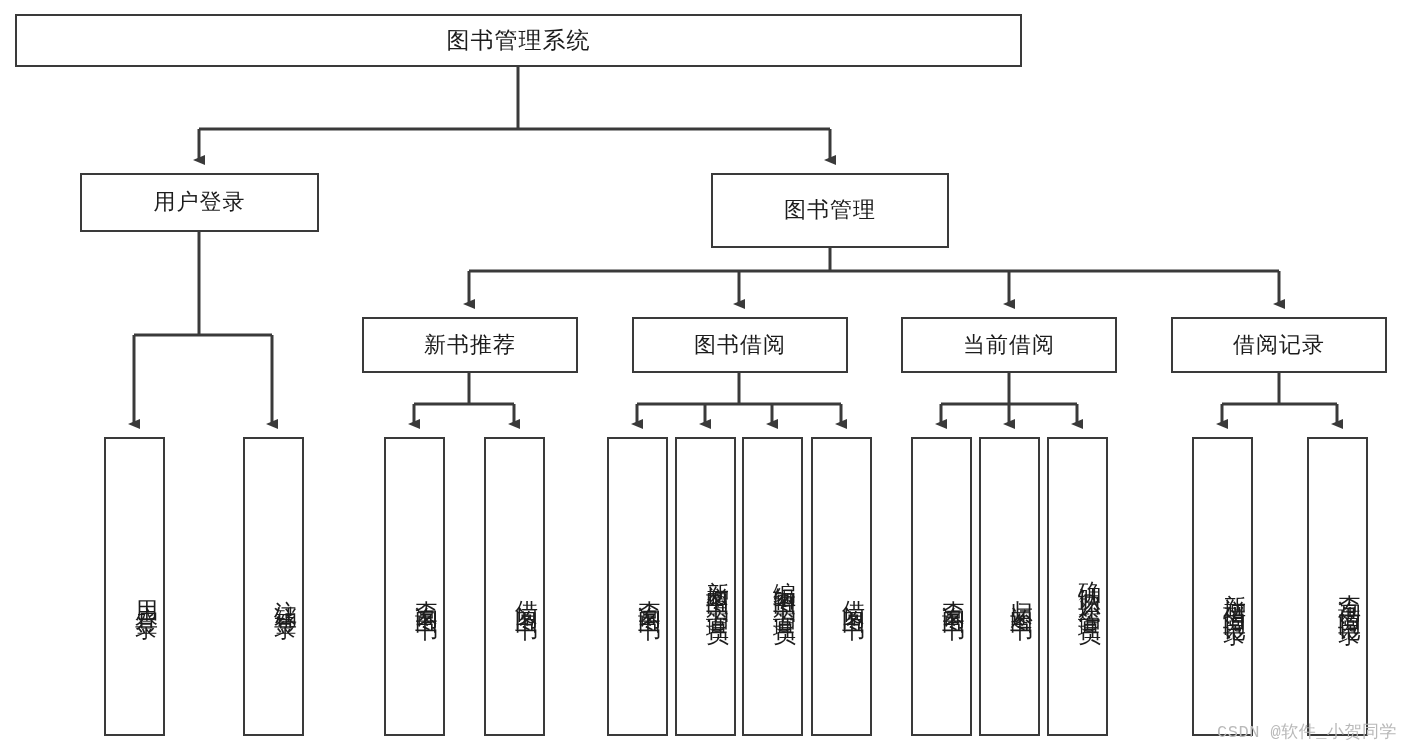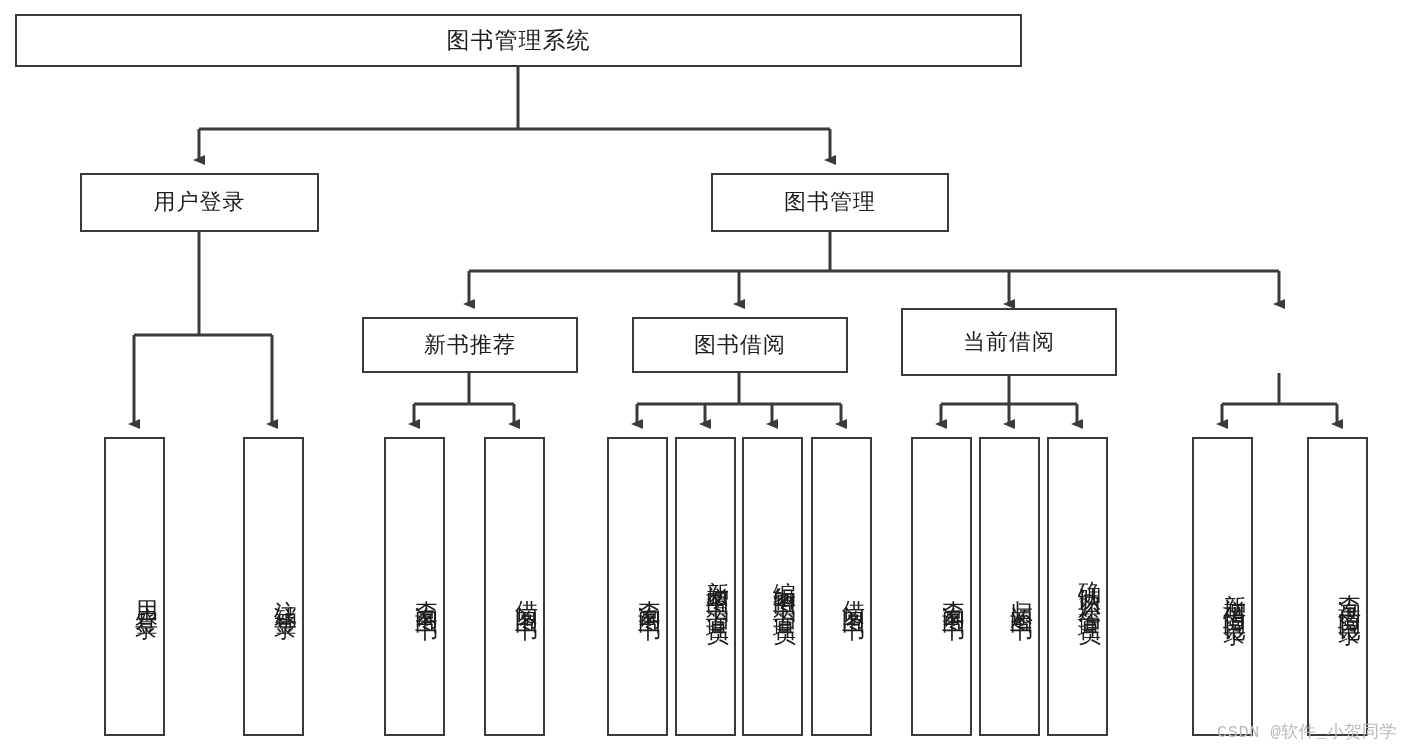--- a/index.html
+++ b/index.html
@@ -122,25 +122,26 @@
       <path d="M 1279 373 L 1279 404"></path>
       <path d="M 1222 404 L 1337 404"></path>
       <path d="M 1222 404 L 1222 424" marker-end="url(#arrow)"></path>
       <path d="M 1337 404 L 1337 424" marker-end="url(#arrow)"></path>
     </g>
   </svg>
 
   <div class="node horiz root" style="left:15px; top:14px; width:1007px; height:53px;">图书管理系统</div>
 
   <div class="node horiz" style="left:80px; top:173px; width:239px; height:59px;">用户登录</div>
-  <div class="node horiz" style="left:711px; top:173px; width:238px; height:59px;">图书管理</div>
+  <div class="node horiz" style="left:711px; top:173px; width:238px; height:75px;">图书管理</div>
 
   <div class="node horiz" style="left:362px; top:317px; width:216px; height:56px;">新书推荐</div>
   <div class="node horiz" style="left:632px; top:317px; width:216px; height:56px;text-align:right;">图书借阅</div>
-  <div class="node horiz" style="left:901px; top:308px; width:216px; height:68px;">当前借阅</div>
+  <div class="node horiz" style="left:901px; top:317px; width:216px; height:56px;">当前借阅</div>
+  <div class="node horiz" style="left:1171px; top:317px; width:216px; height:56px;">借阅记录</div>
 
   <div class="node vert" style="left:104px; top:437px; width:61px; height:299px;">
     <span class="vlabel">用户登录</span>
   </div>
   <div class="node vert" style="left:243px; top:437px; width:61px; height:299px;">
     <span class="vlabel">注销登录</span>
   </div>
 
   <div class="node vert" style="left:384px; top:437px; width:61px; height:299px;">
     <span class="vlabel">查询图书</span>

